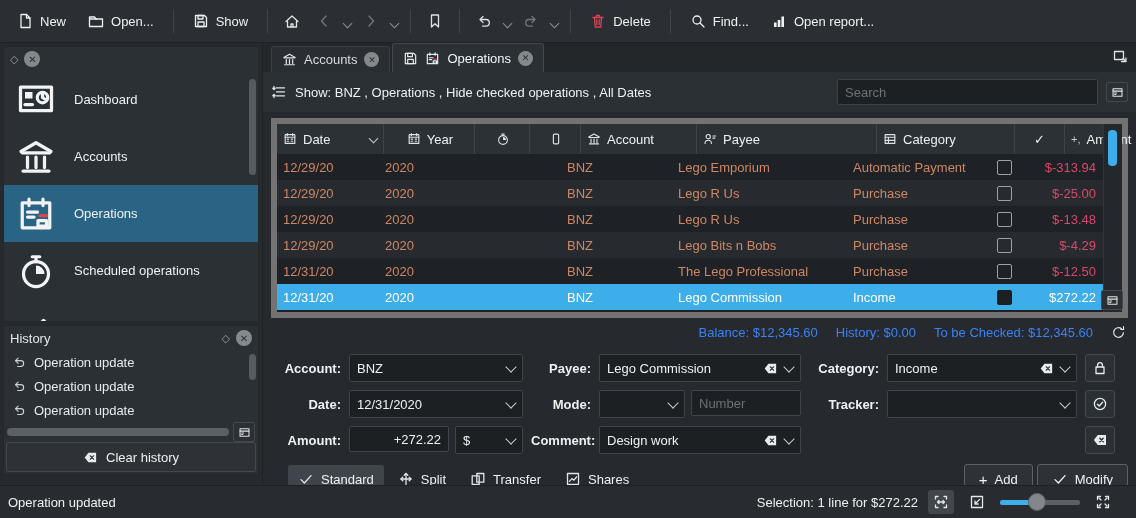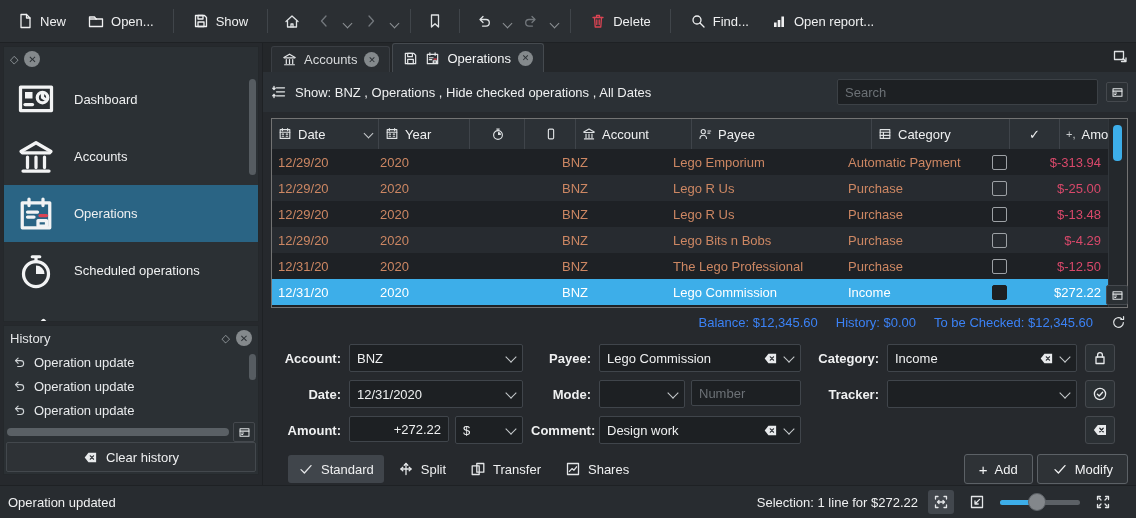--- a/index.html
+++ b/index.html
@@ -68,34 +68,34 @@
   .tab .close-circle{width:15px;height:15px;font-size:9px;}
   .tab-corner{position:absolute;right:8px;top:5px;color:#dfe2e4;}
   .filterbar{height:40px;flex:none;background:#2b3035;display:flex;align-items:center;padding:0 8px;gap:8px;}
   .filterbar .ic{color:#e4e6e8;}
   .show-text{white-space:nowrap;color:#eff0f1;}
   .search{margin-left:auto;width:245px;height:24px;background:#1d2023;border:1px solid #3c4146;border-radius:2px;
     color:#eff0f1;padding:0 7px;font:inherit;outline:none;}
   .search::placeholder{color:#6c7176;}
 
   
-  .tablewrap{margin:6px 8px 0 8px;border:1px solid #737373;height:188px;flex:none;position:relative;background:#1e2125;}
+  .tablewrap{margin:6px 8px 0 8px;border:6px solid #737373;height:188px;flex:none;position:relative;background:#1e2125;}
   .tinner{position:absolute;left:0;top:0;right:18px;bottom:0;display:flex;flex-direction:column;}
   .thead{height:30px;flex:none;display:flex;background:#2c3136;align-items:stretch;}
   .th{display:flex;align-items:center;gap:6px;padding:0 4px 0 6px;border-right:1px solid #3f444a;color:#eff0f1;}
   .th .ic{width:14px;height:14px;color:#dfe2e4;}
   .sortchev{width:6px;height:6px;border-right:1.4px solid #c7cacd;border-bottom:1.4px solid #c7cacd;
     transform:rotate(45deg);margin:-2px 2px 0 auto;}
   .tr{height:26px;display:flex;align-items:center;color:#cd8763;}
   .tr:nth-child(odd){background:#1e2125;}
   .tr:nth-child(even){background:#272b30;}
   .tr.sel{background:#3daee9;color:#ffffff;}
   .td{padding-left:6px;white-space:nowrap;overflow:hidden;}
   .c-date{width:96px;flex:none;}
-  .c-year{width:80px;flex:none;}
+  .c-year{width:80px;flex:none;justify-content:center;}
   .c-clock{width:44px;flex:none;}
   .c-bkm{width:40px;flex:none;}
   .c-acct{width:105px;flex:none;}
   .c-payee{width:169px;flex:none;}
   .c-cat{width:127px;flex:none;}
   .c-chk{width:49px;flex:none;display:flex;align-items:center;justify-content:center;padding:0;}
   .c-amt{flex:1;text-align:right;padding-right:8px;}
   .amt-neg{color:#d8486a;}
   .cbox{width:13px;height:13px;border:1px solid #9da1a5;border-radius:2px;background:transparent;}
   .cbox.dark{background:#1d2023;border-color:#1d2023;}

